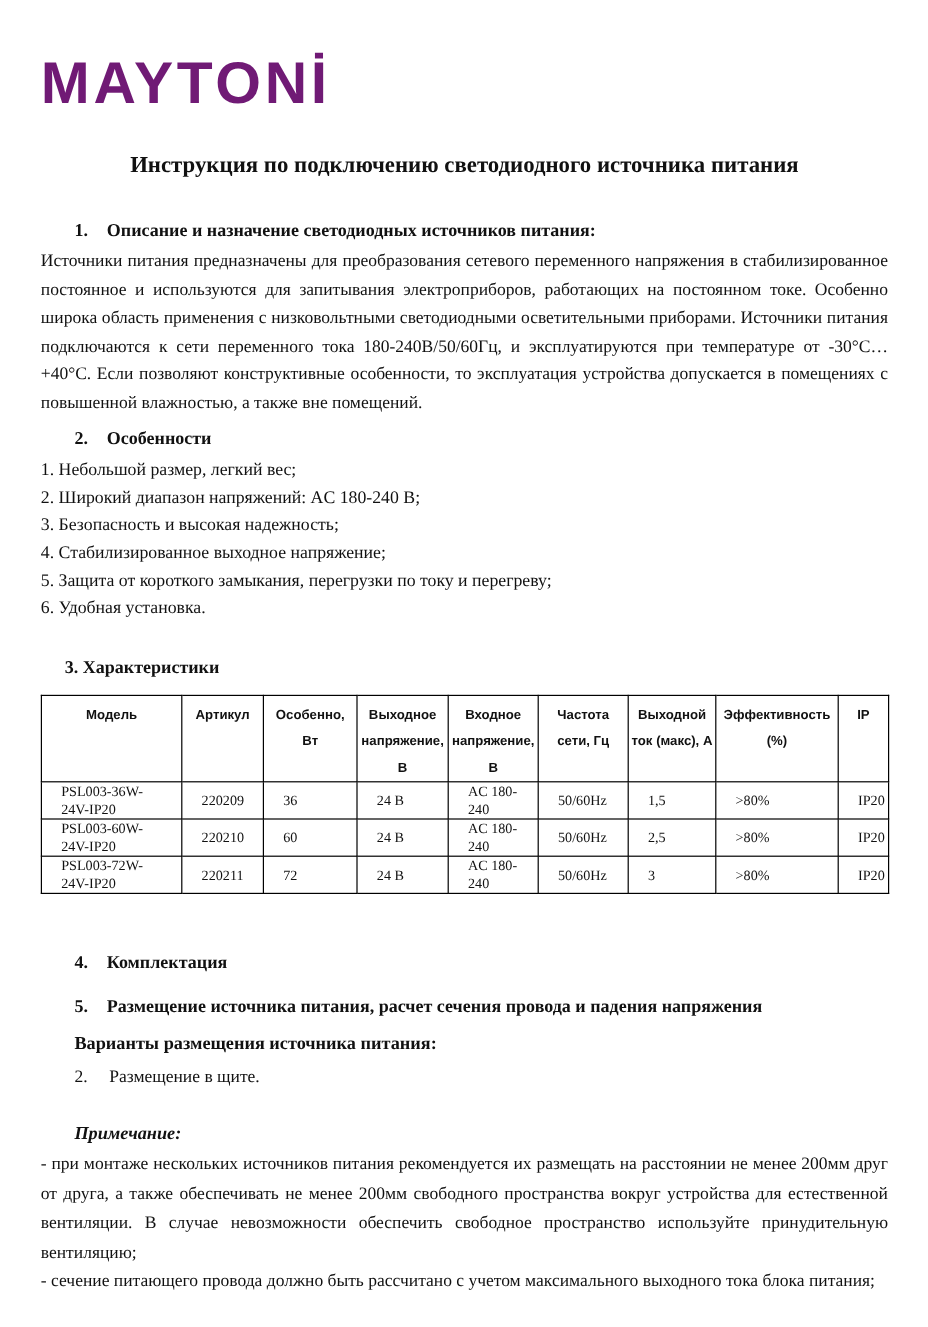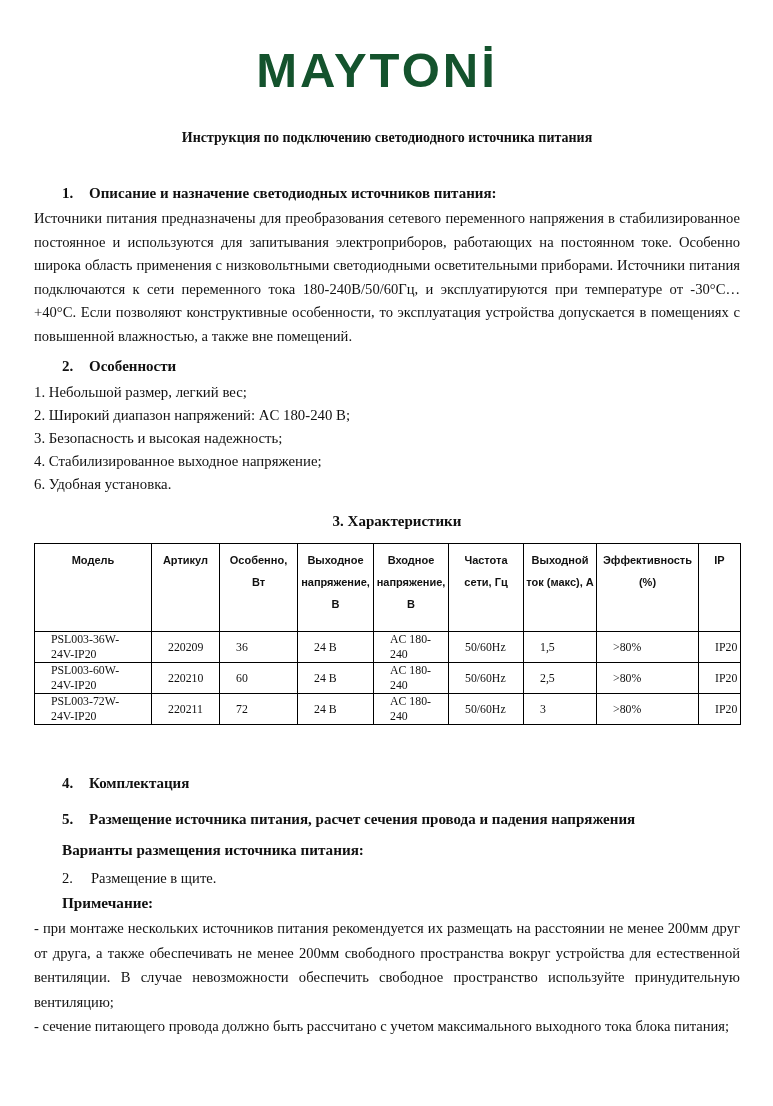--- a/index.html
+++ b/index.html
@@ -3,65 +3,65 @@
 <meta charset="utf-8">
 <style>
   html, body { margin: 0; padding: 0; background: #ffffff; }
   body {
     width: 773px; height: 1106px; overflow: hidden;
     font-family: "Liberation Serif", serif; color: #111;
   }
   .page { box-sizing: border-box; width: 773px; height: 1106px; padding: 0 33px 0 34px; }
 
   .logo {
-    margin-top: 42px; text-align: center; padding-right: 20px;
+    margin-top: 42px; text-align: left; padding-right: 20px;
     font-family: "Liberation Sans", sans-serif; font-weight: 700;
-    font-size: 49px; line-height: 56px; letter-spacing: 3px; color: #14532d;
+    font-size: 49px; line-height: 56px; letter-spacing: 3px; color: #701a75;
   }
 
   .doc-title {
     margin-top: 26px; text-align: center;
-    font-weight: 700; font-size: 14px; line-height: 27px;
+    font-weight: 700; font-size: 19px; line-height: 27px;
   }
 
   .sec-head { margin-top: 32px; font-weight: 700; font-size: 15px; line-height: 20px; padding-left: 28px; }
   .sec-head .sec-num { display: inline-block; min-width: 14px; margin-right: 13px; }
 
   .body-p { margin: 4px 0 0 0; text-align: justify; font-size: 14.6px; line-height: 23.5px; }
 
   .sec2-head { margin-top: 8px; }
   .feat-list { margin-top: 5px; font-size: 14.8px; font-family: Liberation Serif, serif; }
   .feat-item { line-height: 23px; }
 
-  .sec3-head { margin-top: 15px; font-weight: 700; font-size: 15px; line-height: 20px; padding-left: 20px; text-align: center; }
+  .sec3-head { margin-top: 28px; font-weight: 700; font-size: 15px; line-height: 20px; padding-left: 20px; }
 
   table.specs { border-collapse: collapse; margin-top: 12px; width: 706px; table-layout: fixed; }
   table.specs th, table.specs td { border: 1px solid #000; box-sizing: border-box; }
   table.specs th {
     font-family: "Liberation Sans", sans-serif; font-weight: 700; font-size: 11px;
     line-height: 22px; white-space: pre-line; text-align: center; vertical-align: top;
-    padding: 5px 1px 16px 1px; height: 66px;
+    padding: 5px 1px 0 1px; height: 66px;
   }
   table.specs td {
     font-size: 11.8px; text-align: left; vertical-align: middle;
     height: 23px; padding: 0 16px;
   }
 
   .sec4-head { margin-top: 48px; }
   .kit-list { margin-top: 6px; font-size: 14.6px; }
   .kit-item { line-height: 25.5px; padding-left: 60px; }
   .kit-item .item-num { display: inline-block; min-width: 13px; margin-right: 16px; }
 
   .sec5-head { margin-top: 16px; }
   .subhead { margin-top: 11px; font-weight: 700; font-size: 15.2px; line-height: 20px; padding-left: 28px; }
   .place-list { margin-top: 5px; font-size: 14.6px; }
   .place-item { line-height: 26px; padding-left: 28px; }
   .place-item .item-num { display: inline-block; min-width: 13px; margin-right: 16px; }
 
-  .note-head { margin-top: 2px; }
+  .note-head { margin-top: 24px; font-style: italic; }
   .note-block { margin-top: 3px; }
   .note-p { margin: 0; text-align: justify; font-size: 14.6px; line-height: 24.5px; }
 </style>
 </head>
 <body>
 
 <div class="page">
 
   <div class="logo">MAYTONİ</div>
 
@@ -73,20 +73,21 @@
   <p class="body-p">Источники питания предназначены для преобразования сетевого переменного напряжения в стабилизированное постоянное и используются для запитывания электроприборов, работающих на постоянном токе. Особенно широка область применения с низковольтными светодиодными осветительными приборами. Источники питания подключаются к сети переменного тока 180-240В/50/60Гц, и эксплуатируются при температуре от -30°С…+40°С. Если позволяют конструктивные особенности, то эксплуатация устройства допускается в помещениях с повышенной влажностью, а также вне помещений.</p>
 
   <div class="sec-head sec2-head">
     <span class="sec-num">2.</span><span>Особенности</span>
   </div>
   <div class="feat-list">
     <div class="feat-item">1. Небольшой размер, легкий вес;</div>
     <div class="feat-item">2. Широкий диапазон напряжений: AC 180-240 В;</div>
     <div class="feat-item">3. Безопасность и высокая надежность;</div>
     <div class="feat-item">4. Стабилизированное выходное напряжение;</div>
+    <div class="feat-item">5. Защита от короткого замыкания, перегрузки по току и перегреву;</div>
     <div class="feat-item">6. Удобная установка.</div>
   </div>
 
   <div class="sec3-head">3. Характеристики</div>
   <table class="specs">
     <colgroup>
       <col style="width:117px">
         <col style="width:68px">
         <col style="width:78px">
       <col style="width:76px">

